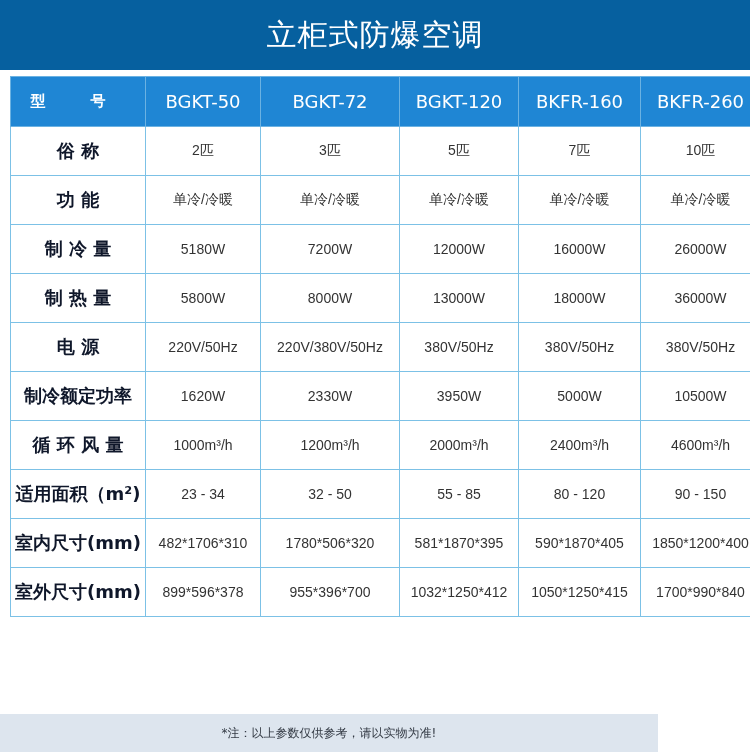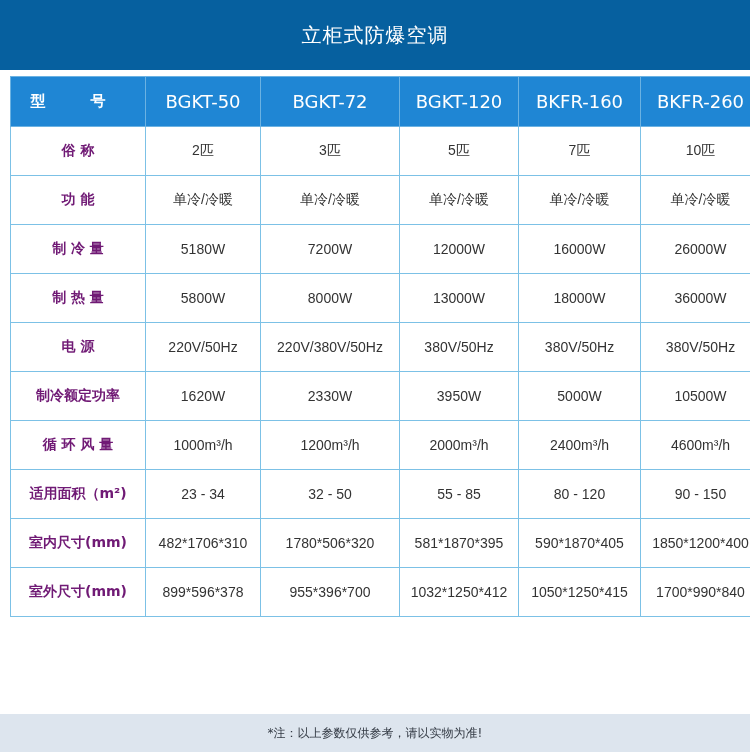--- a/index.html
+++ b/index.html
@@ -9,21 +9,21 @@
       font-family: "DejaVu Sans", "Liberation Sans", sans-serif;
       position: relative;
     }
     .title-band {
       position: absolute; left: 0; top: 0; width: 750px; height: 70px;
       background: #06609f;
       display: flex; align-items: center; justify-content: center;
     }
     .title-band h1 {
       margin: 0; color: #ffffff; font-weight: normal;
-      font-size: 20px; letter-spacing: 1px;
+      font-size: 30px; letter-spacing: 1px;
       font-family: "DejaVu Sans", sans-serif;
     }
     .table-wrap {
       position: absolute; left: 0; top: 76px; width: 750px; margin-left: 10px;
     }
     table {
       border-collapse: collapse; table-layout: fixed; width: 750px;
     }
     col.c0 { width: 135px; }
     col.c1 { width: 115px; }
@@ -42,25 +42,25 @@
       font-size: 18px; border-color: #6bb2e2;
       font-family: "DejaVu Sans", sans-serif;
     }
     thead th.label-head { font-size: 15px; letter-spacing: 20px; font-weight: bold; }
     tbody tr { height: 49px; }
     tbody td {
       color: #333333; font-size: 14px;
       font-family: "Liberation Sans", sans-serif;
     }
     tbody td.row-label {
-      font-weight: bold; color: #701a75; font-size: 14px;
+      font-weight: bold; color: #0f172a; font-size: 18px;
       font-family: "DejaVu Sans", sans-serif;
     }
     .footer-band {
-      position: absolute; left: 0; top: 714px; width: 750px; height: 38px;
+      position: absolute; left: 0; top: 714px; width: 658px; height: 38px;
       background: #dde5ee;
       display: flex; align-items: center; justify-content: center;
     }
     .footer-band span {
       color: #333a44; font-size: 12px;
       font-family: "DejaVu Sans", sans-serif;
     }
   </style>
 </head>
 <body>

